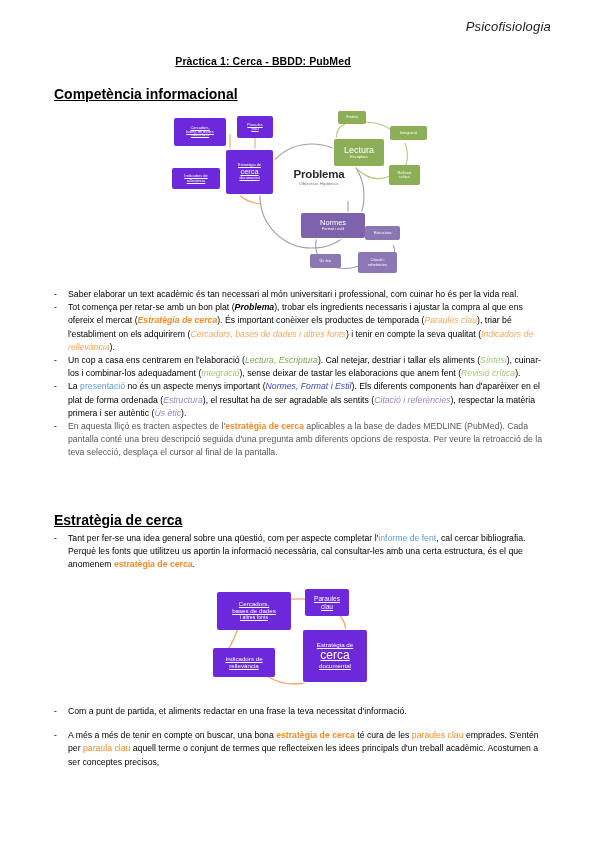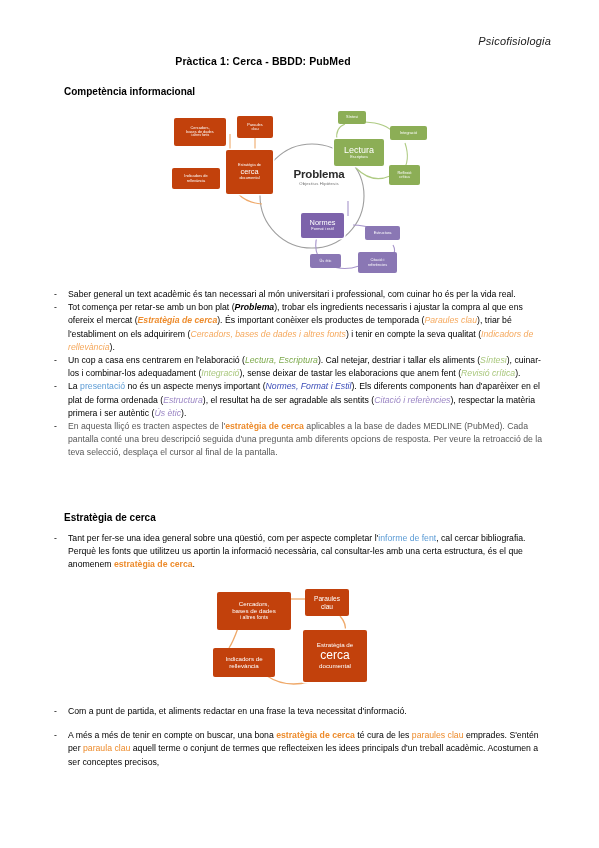--- a/index.html
+++ b/index.html
@@ -19,42 +19,44 @@
     position: relative;
     width: 599px;
     height: 848px;
     padding: 0;
     box-sizing: border-box;
   }
 
   
   .doc-header {
     position: absolute;
-    top: 35px;
+    top: 19px;
     right: 48px;
     font-style: italic;
-    font-size: 11px;
+    font-size: 13px;
     color: #1a1a1a;
     letter-spacing: .2px;
   }
   .doc-title {
     position: absolute;
     top: 55px;
     left: 0;
     width: 526px;
     text-align: center;
     font-size: 10.5px;
     font-weight: bold;
+    text-decoration: underline;
     letter-spacing: .1px;
   }
   .section-head {
     position: absolute;
-    left: 64px;
-    font-size: 10px;
+    left: 54px;
+    font-size: 14px;
     font-weight: bold;
+    text-decoration: underline;
   }
   #sec-competencia { top: 86px; }
   #sec-estrategia  { top: 512px; }
 
   
   .bullets {
     position: absolute;
     left: 54px;
     width: 494px;
     font-size: 8.7px;
@@ -118,21 +120,21 @@
     display: flex;
     flex-direction: column;
     align-items: center;
     justify-content: center;
     line-height: 1.12;
     font-size: 4.6px;
     padding: 1px 2px;
   }
   .node.shadow { box-shadow: 0 0 0 1.6px #ffffff; }
 
-  .orange { background: #c2410c; }
+  .orange { background: #6d28d9; text-decoration: underline; }
   .green  { background: #8CAE56; }
   .purple { background: #8A77B4; }
   .purple-dark { background: #7D63AB; }
 
   .n-big  { font-size: 9px; }
   .n-mid  { font-size: 7.4px; }
   .n-xs   { font-size: 3.9px; }
 
   .problema {
     position: absolute;
@@ -225,21 +227,21 @@
     <div class="node green n-xs" style="left:227px; top:59px; width:31px; height:20px;">
       <span>Reflexió</span>
       <span>crítica</span>
     </div>
 
     <div class="node green shadow" style="left:172px; top:33px; width:50px; height:27px;">
       <span class="n-big">Lectura</span>
       <span class="n-xs">Escriptura</span>
     </div>
 
-    <div class="node purple-dark shadow" style="left:139px; top:107px; width:43px; height:25px;">
+    <div class="node purple-dark shadow" style="left:139px; top:107px; width:64px; height:25px;">
       <span class="n-mid">Normes</span>
       <span class="n-xs">Format i estil</span>
     </div>
 
     <div class="node purple n-xs" style="left:203px; top:120px; width:35px; height:14px;">
       <span>Estructura</span>
     </div>
 
     <div class="node purple n-xs" style="left:148px; top:148px; width:31px; height:14px;">
       <span>Ús ètic</span>
@@ -247,21 +249,21 @@
 
     <div class="node purple n-xs" style="left:196px; top:146px; width:39px; height:21px;">
       <span>Citació i</span>
       <span>referències</span>
     </div>
   </div>
 
   <div class="bullets" id="bullets-1">
       <div class="bullet">
         <span class="dash">-</span>
-        <span class="btxt"><span>Saber general un text acadèmic és tan necessari al món universitari i professional, com cuinar ho és per la vida real.</span></span>
+        <span class="btxt"><span>Saber elaborar un text acadèmic és tan necessari al món universitari i professional, com cuinar ho és per la vida real.</span></span>
       </div>
       <div class="bullet">
         <span class="dash">-</span>
         <span class="btxt"><span>Tot comença per retar-se amb un bon plat (</span><span class="bb">Problema</span><span>), trobar els ingredients necessaris i ajustar la compra al que ens ofereix el mercat (</span><span class="obi">Estratègia de cerca</span><span>). És important conèixer els productes de temporada (</span><span class="oi">Paraules clau</span><span>), triar bé l'establiment on els adquirirem (</span><span class="oi">Cercadors, bases de dades i altres fonts</span><span>) i tenir en compte la seva qualitat (</span><span class="oi">Indicadors de rellevància</span><span>).</span></span>
       </div>
       <div class="bullet">
         <span class="dash">-</span>
         <span class="btxt"><span>Un cop a casa ens centrarem en l'elaboració (</span><span class="g">Lectura, Escriptura</span><span>). Cal netejar, destriar i tallar els aliments (</span><span class="gl">Síntesi</span><span>), cuinar-los i combinar-los adequadament (</span><span class="gl">Integració</span><span>), sense deixar de tastar les elaboracions que anem fent (</span><span class="gl">Revisió crítica</span><span>).</span></span>
       </div>
       <div class="bullet">

